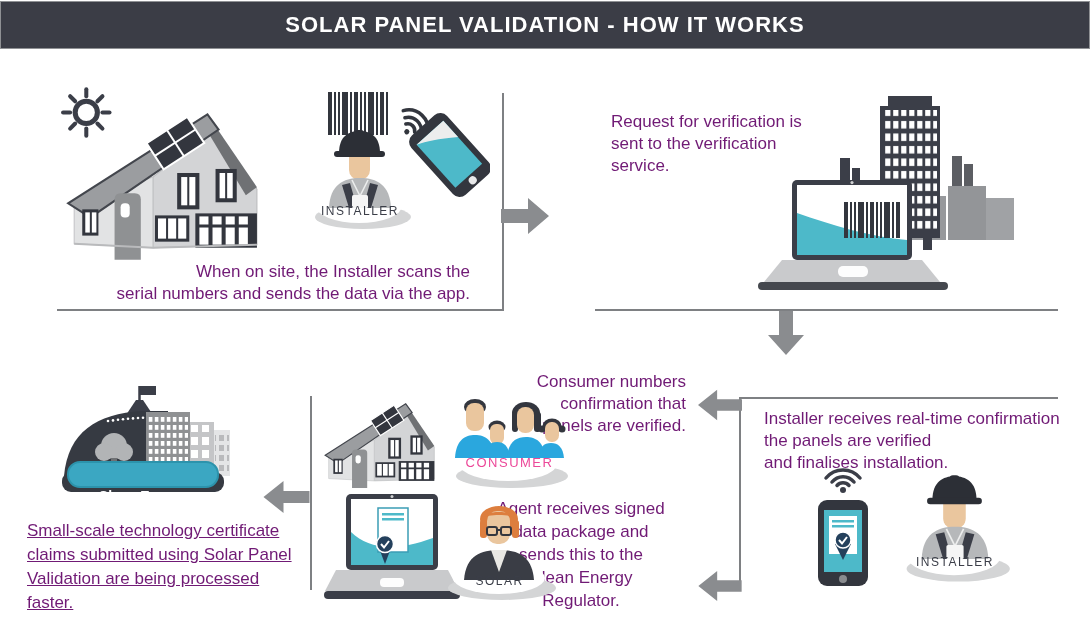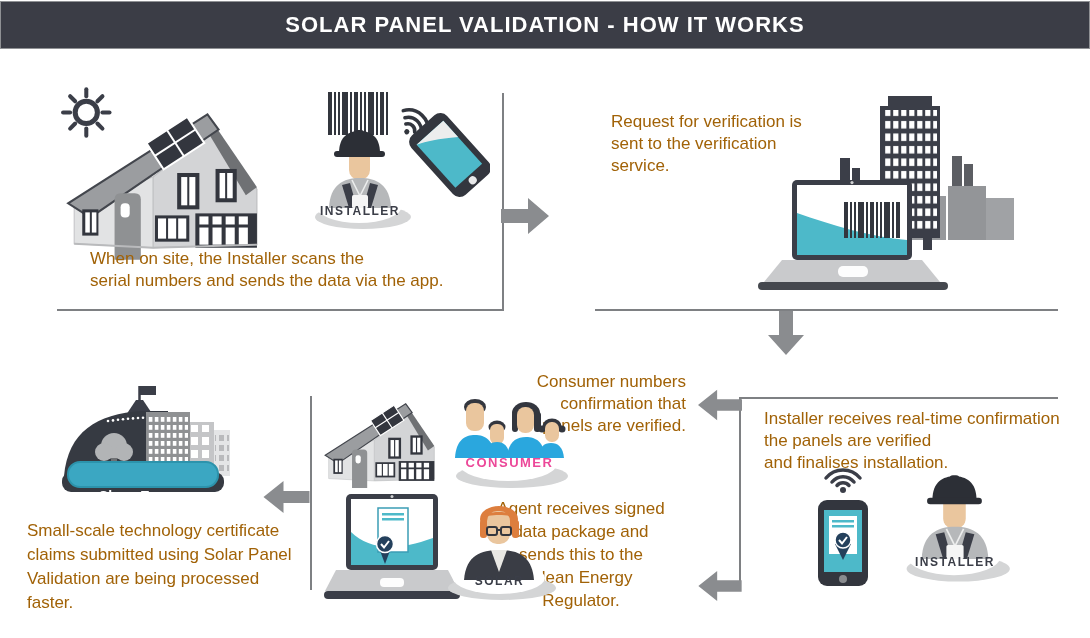--- a/index.html
+++ b/index.html
@@ -1,25 +1,25 @@
 <!DOCTYPE html>
 <html><head>
 <meta charset="utf-8">
 <style>
   html,body{margin:0;padding:0;background:#fff;}
   #canvas{position:relative;width:1090px;height:638px;background:#ffffff;overflow:hidden;
           font-family:"Liberation Sans",sans-serif;color:#55575c;}
   .hdr{position:absolute;left:0;top:1px;width:1088px;height:46px;background:#3b3d46;
        border:1px solid #8f9194;display:flex;align-items:center;justify-content:center;}
   .hdr-title{color:#ffffff;font-size:22px;font-weight:600;letter-spacing:1px;}
-  .para{position:absolute;font-size:17px;line-height:22px;white-space:pre-line;color:#a16207;}
+  .para{position:absolute;font-size:17px;line-height:22px;white-space:pre-line;color:#701a75;}
   .line{position:absolute;background:#7e8083;}
   .ill{position:absolute;}
   .ill svg{display:block;}
-  .fig-label{position:absolute;left:0;right:0;text-align:center;font-size:12px;font-weight:700;
+  .fig-label{position:absolute;left:0;right:0;text-align:center;font-size:12px;font-weight:400;
              letter-spacing:1.5px;color:#3b3e48;}
   .fig-label.cyan{color:#ec4899;font-size:13px;}
   .cer-label{position:absolute;text-align:center;color:#ffffff;font-size:14px;font-weight:600;margin-top:22px;}
 </style>
 </head>
 <body>
 
 <div id="canvas">
 
   <div class="hdr">
@@ -153,21 +153,21 @@
       <polygon points="73,57 65,55 58,80 66,80" fill="#3b3e48"></polygon>
       <polyline points="47,52 55,68 63,52" stroke="#eceded" stroke-width="1.6" fill="none"></polyline>
       <rect x="47" y="67" width="16" height="13" rx="1.5" fill="#f5f5f5"></rect>
       <rect x="50" y="2" width="9" height="8" rx="3" fill="#2c2f36"></rect>
       <path d="M34,25 C34,8 44,3 54.5,3 C65,3 75,8 75,25 Z" fill="#2c2f36"></path>
       <rect x="29" y="23" width="51" height="6" rx="3" fill="#2c2f36"></rect>
     </svg>
     <div class="fig-label" style="top:76px;">INSTALLER</div>
   </div>
 
-  <div class="para" style="left:90px;top:248px;width:380px;">When on site, the Installer scans the
+  <div class="para" style="left:90px;top:261px;width:380px;text-align:right;">When on site, the Installer scans the
 serial numbers and sends the data via the app.</div>
 
   <div class="para" style="left:611px;top:111px;width:220px;">Request for verification is
 sent to the verification
 service.</div>
 
   <div class="ill" style="left:828px;top:94px;">
     <svg width="188" height="162" viewBox="0 0 188 162">
       <defs>
         <pattern id="twr" width="8" height="12.5" patternUnits="userSpaceOnUse">
@@ -404,18 +404,18 @@
       <circle cx="56" cy="62" r="13" fill="#b2b4b6"></circle>
         <circle cx="46" cy="68" r="9" fill="#b2b4b6"></circle>
         <circle cx="66" cy="68" r="9" fill="#b2b4b6"></circle>
       <rect x="53" y="74" width="6" height="20" fill="#6f7174"></rect>
       <rect x="4" y="88" width="162" height="20" rx="9" fill="#363a42"></rect>
       <rect x="10" y="78" width="150" height="25" rx="12" fill="#3ba7c2" stroke="#2c93ac" stroke-width="2"></rect>
     </svg>
     <div class="cer-label" style="left:10px;top:82px;width:150px;">Clean Energy Regulator</div>
   </div>
 
-  <div class="para" style="left:27px;top:519px;width:290px;line-height:24px;">Small-scale technology certificate
+  <div class="para" style="left:27px;top:519px;width:290px;line-height:24px;text-decoration:underline;">Small-scale technology certificate
 claims submitted using Solar Panel
 Validation are being processed
 faster.</div>
 
 </div>
 
 </body></html>

